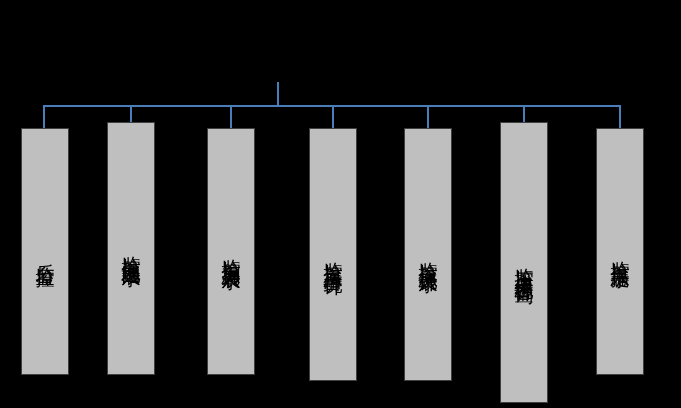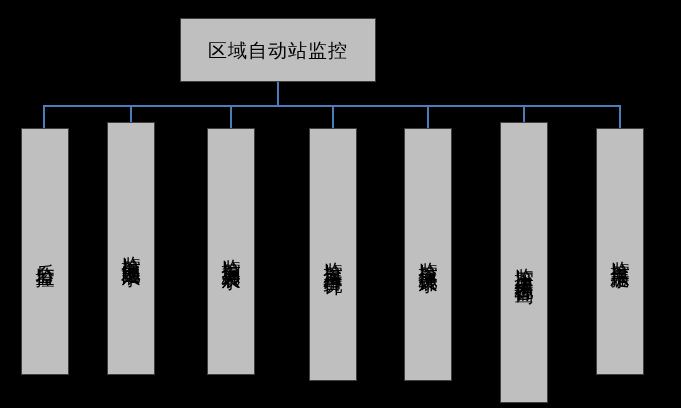--- a/index.html
+++ b/index.html
@@ -50,23 +50,20 @@
     background: #4a7ebb;
   }
   .conn-v { width: 2px; }
   .conn-h { height: 2px; }
 </style>
 </head>
 <body>
 
 <div id="canvas">
 
-  <div class="node node-root" style="left:180px; top:18px; width:196px; height:64px;">
-    <span>区域自动站监控</span>
-  </div>
 
   <div class="conn conn-v" style="left:277px; top:82px; height:25px;"></div>
 
   <div class="conn conn-h" style="left:44px; top:105px; width:577px;"></div>
 
   <div class="conn conn-v" style="left:43px; top:105px; height:24px;"></div>
   <div class="conn conn-v" style="left:130px; top:105px; height:18px;"></div>
   <div class="conn conn-v" style="left:230px; top:105px; height:24px;"></div>
   <div class="conn conn-v" style="left:332px; top:105px; height:24px;"></div>
   <div class="conn conn-v" style="left:427px; top:105px; height:24px;"></div>

